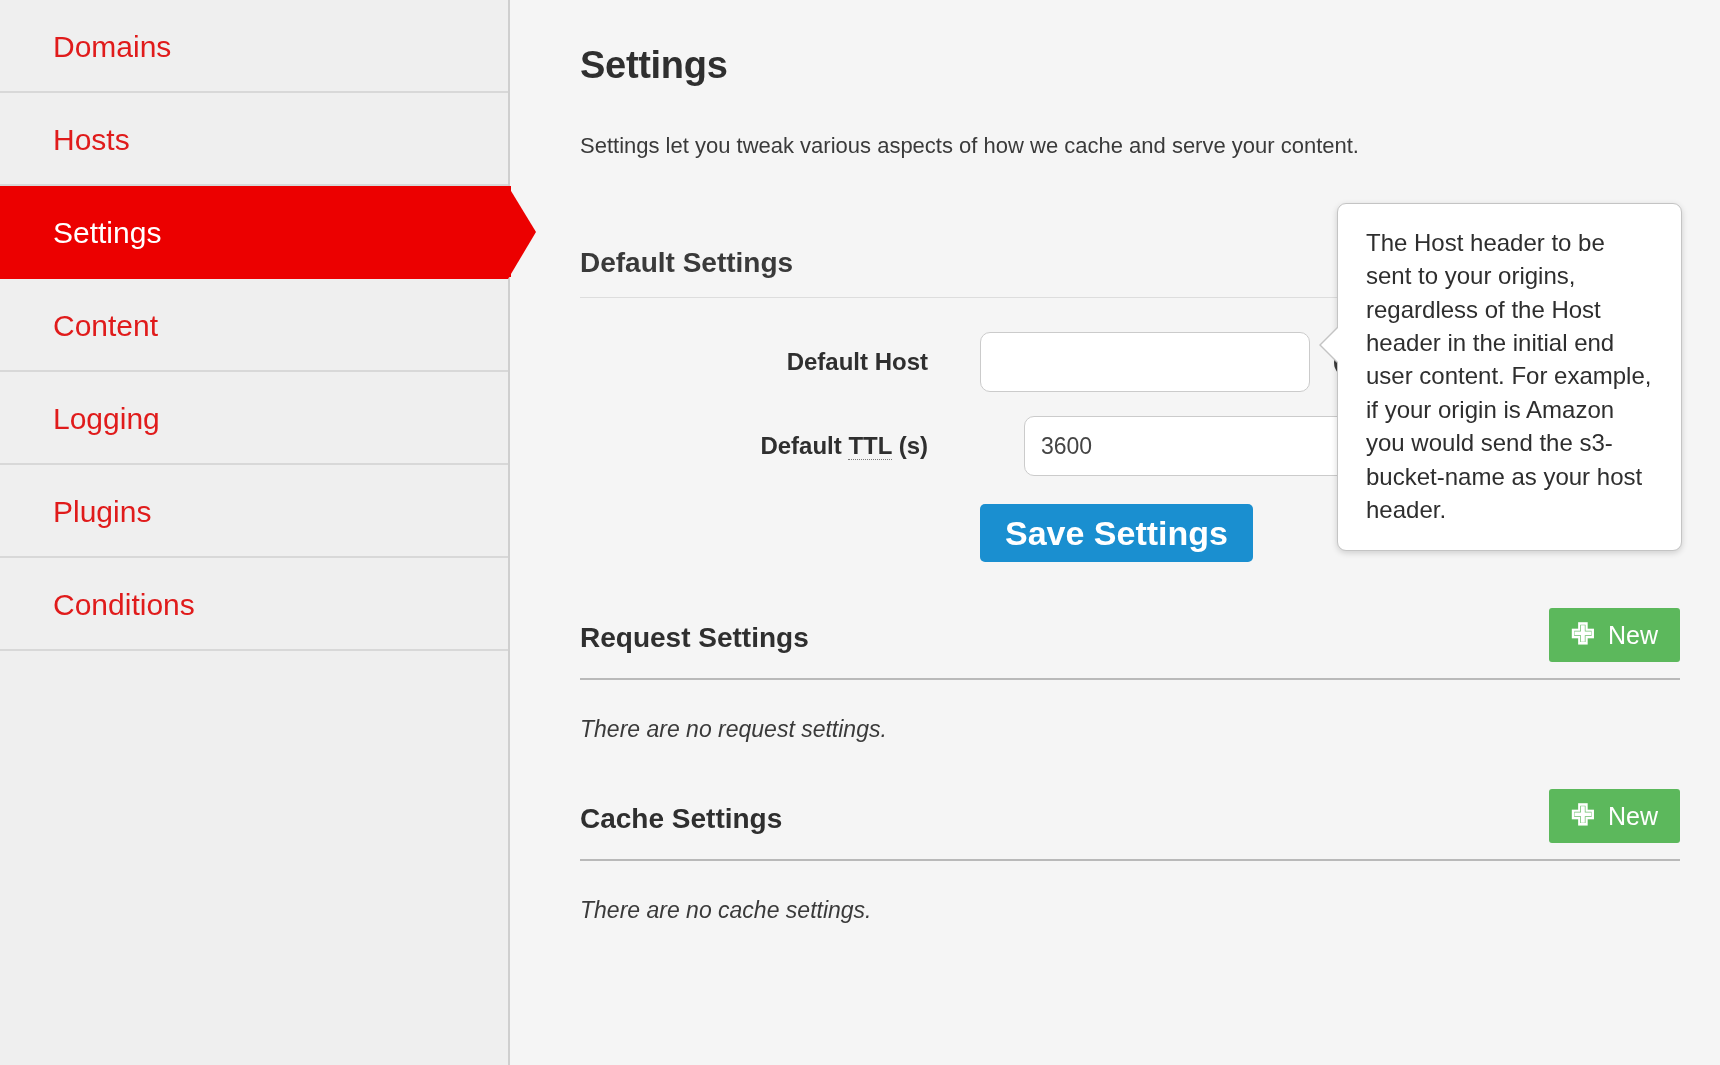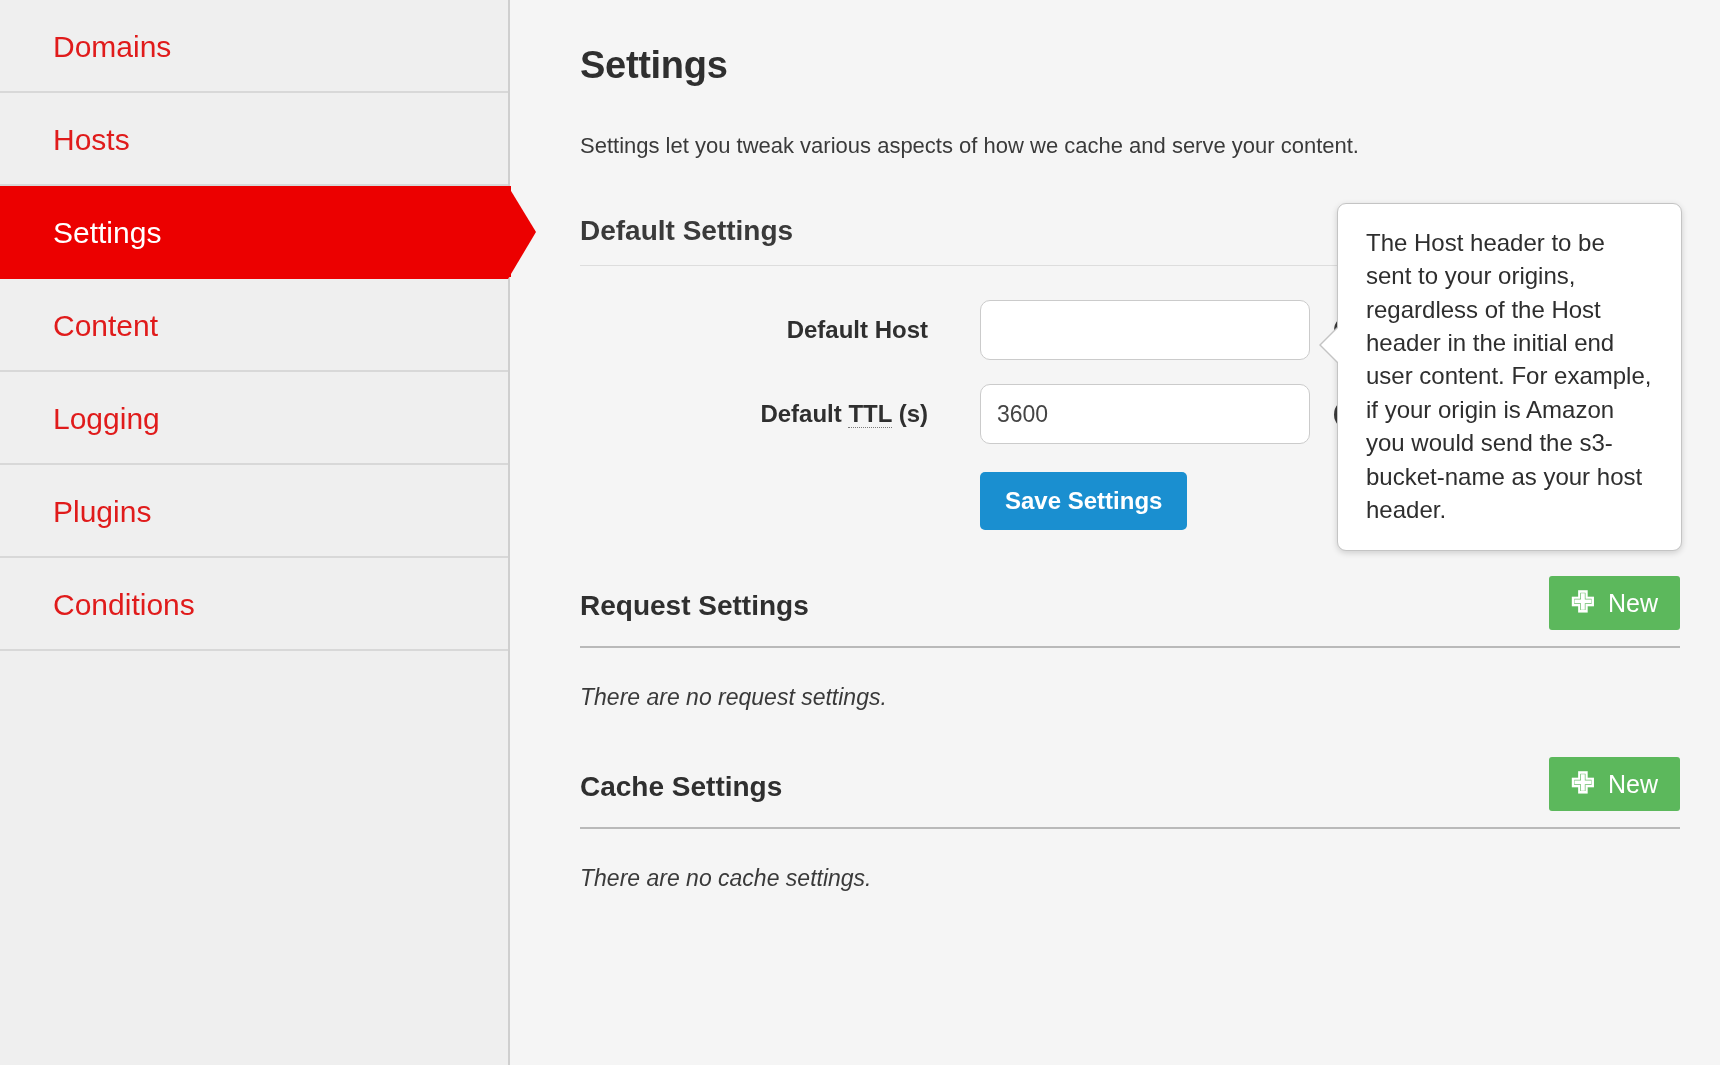--- a/index.html
+++ b/index.html
@@ -83,33 +83,33 @@
   }
   .page-subtitle {
     font-size: 22px;
     color: #3a3a3a;
     margin-top: 46px;
   }
 
   .section-head {
     font-size: 28px;
     color: #3a3a3a;
-    margin-top: 56px;
+    margin-top: 88px;
     padding-bottom: 18px;
     border-bottom: 1px solid #dddddd;
     width: 1100px;
   }
 
   
   .form-row {
     display: flex;
     align-items: center;
     margin-top: 34px;
   }
-  .form-row.second { margin-top: 24px; }
+  .form-row.second { margin-top: 24px; gap: 44px; }
   .form-label {
     width: 400px;
     text-align: right;
     padding-right: 52px;
     font-size: 24px;
     font-weight: bold;
     color: #2f2f2f;
   }
   .form-label .abbr {
     border-bottom: 1px dotted #7a7a7a;
@@ -143,21 +143,21 @@
     line-height: 1;
     flex: 0 0 auto;
   }
 
   .btn-row { margin-top: 28px; padding-left: 400px; }
   .btn-save {
     background: #1a8fd0;
     color: #ffffff;
     border: none;
     border-radius: 5px;
-    font-size: 24px;
+    font-size: 34px;
     font-weight: bold;
     font-family: "Liberation Sans", sans-serif;
     padding: 0 25px;
     height: 58px;
     cursor: pointer;
   }
 
   
   .list-section { margin-top: 46px; width: 1100px; }
   .list-head {

